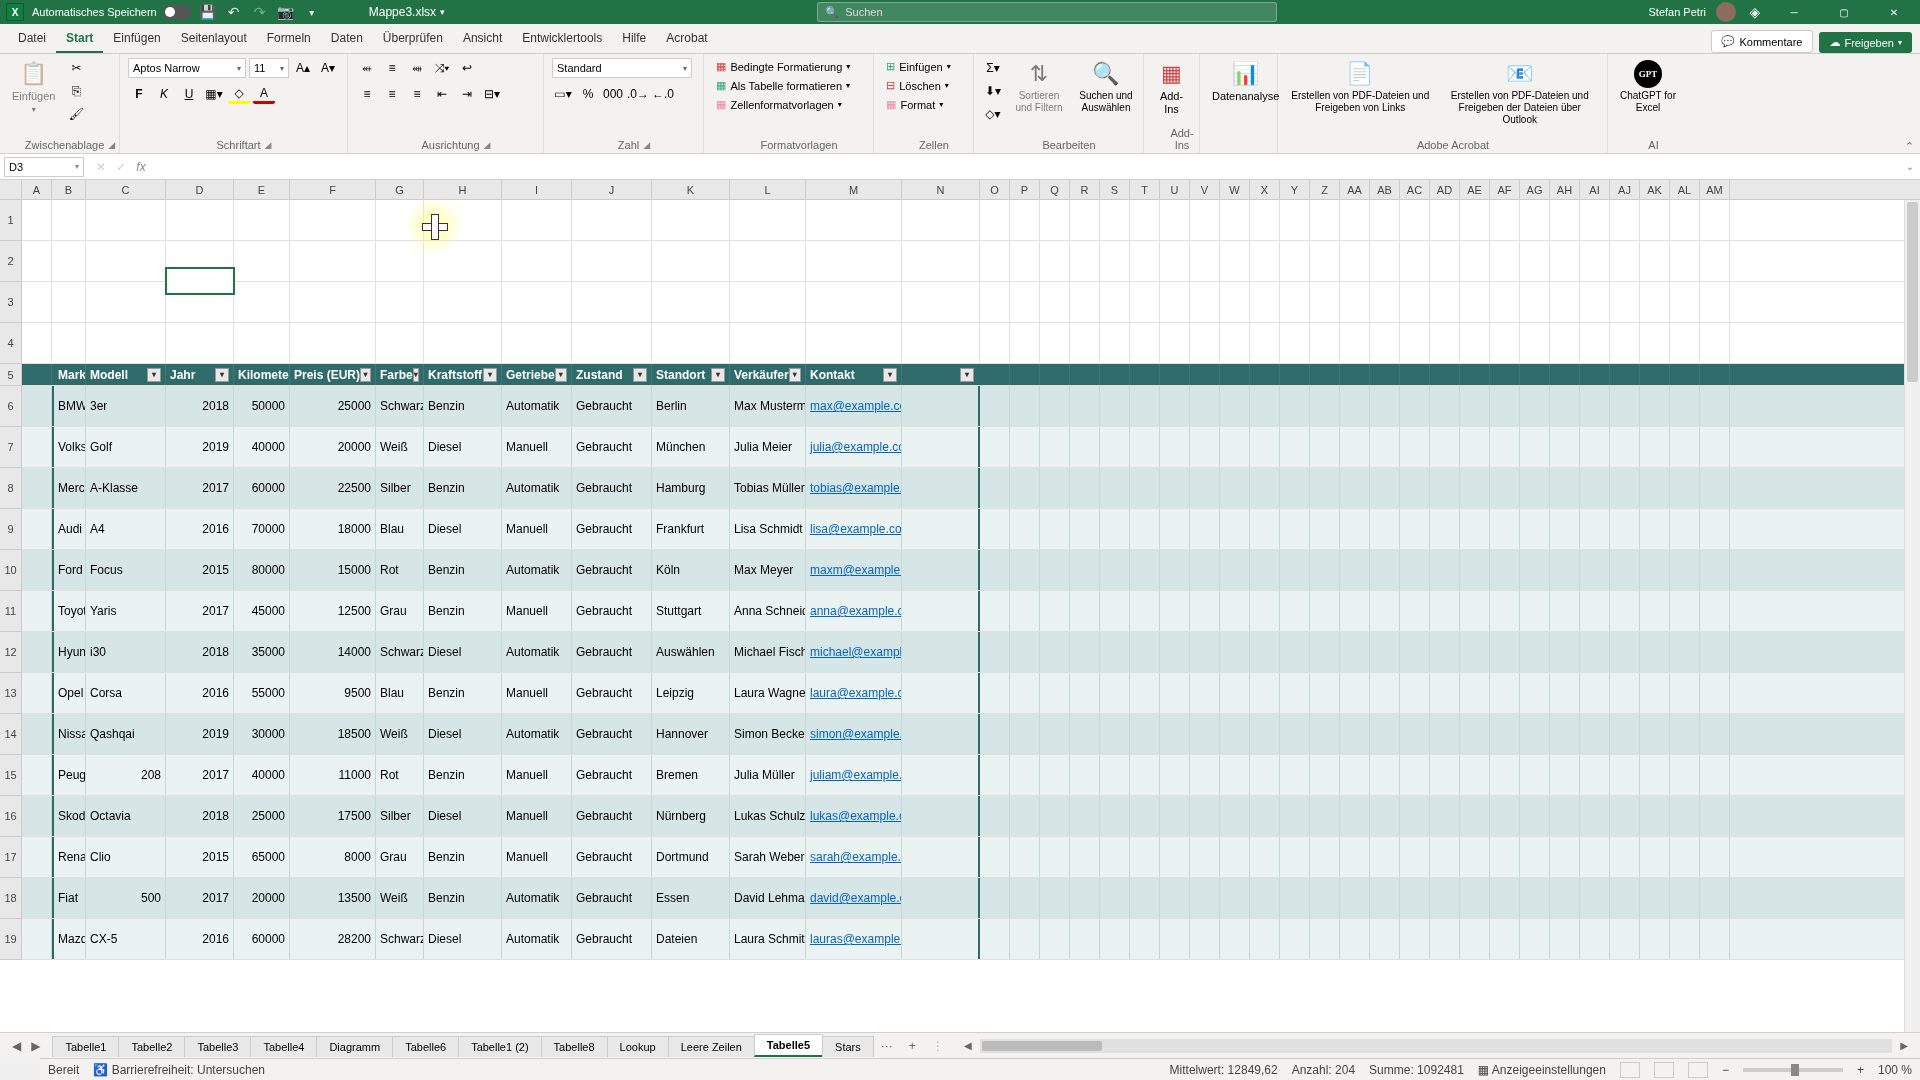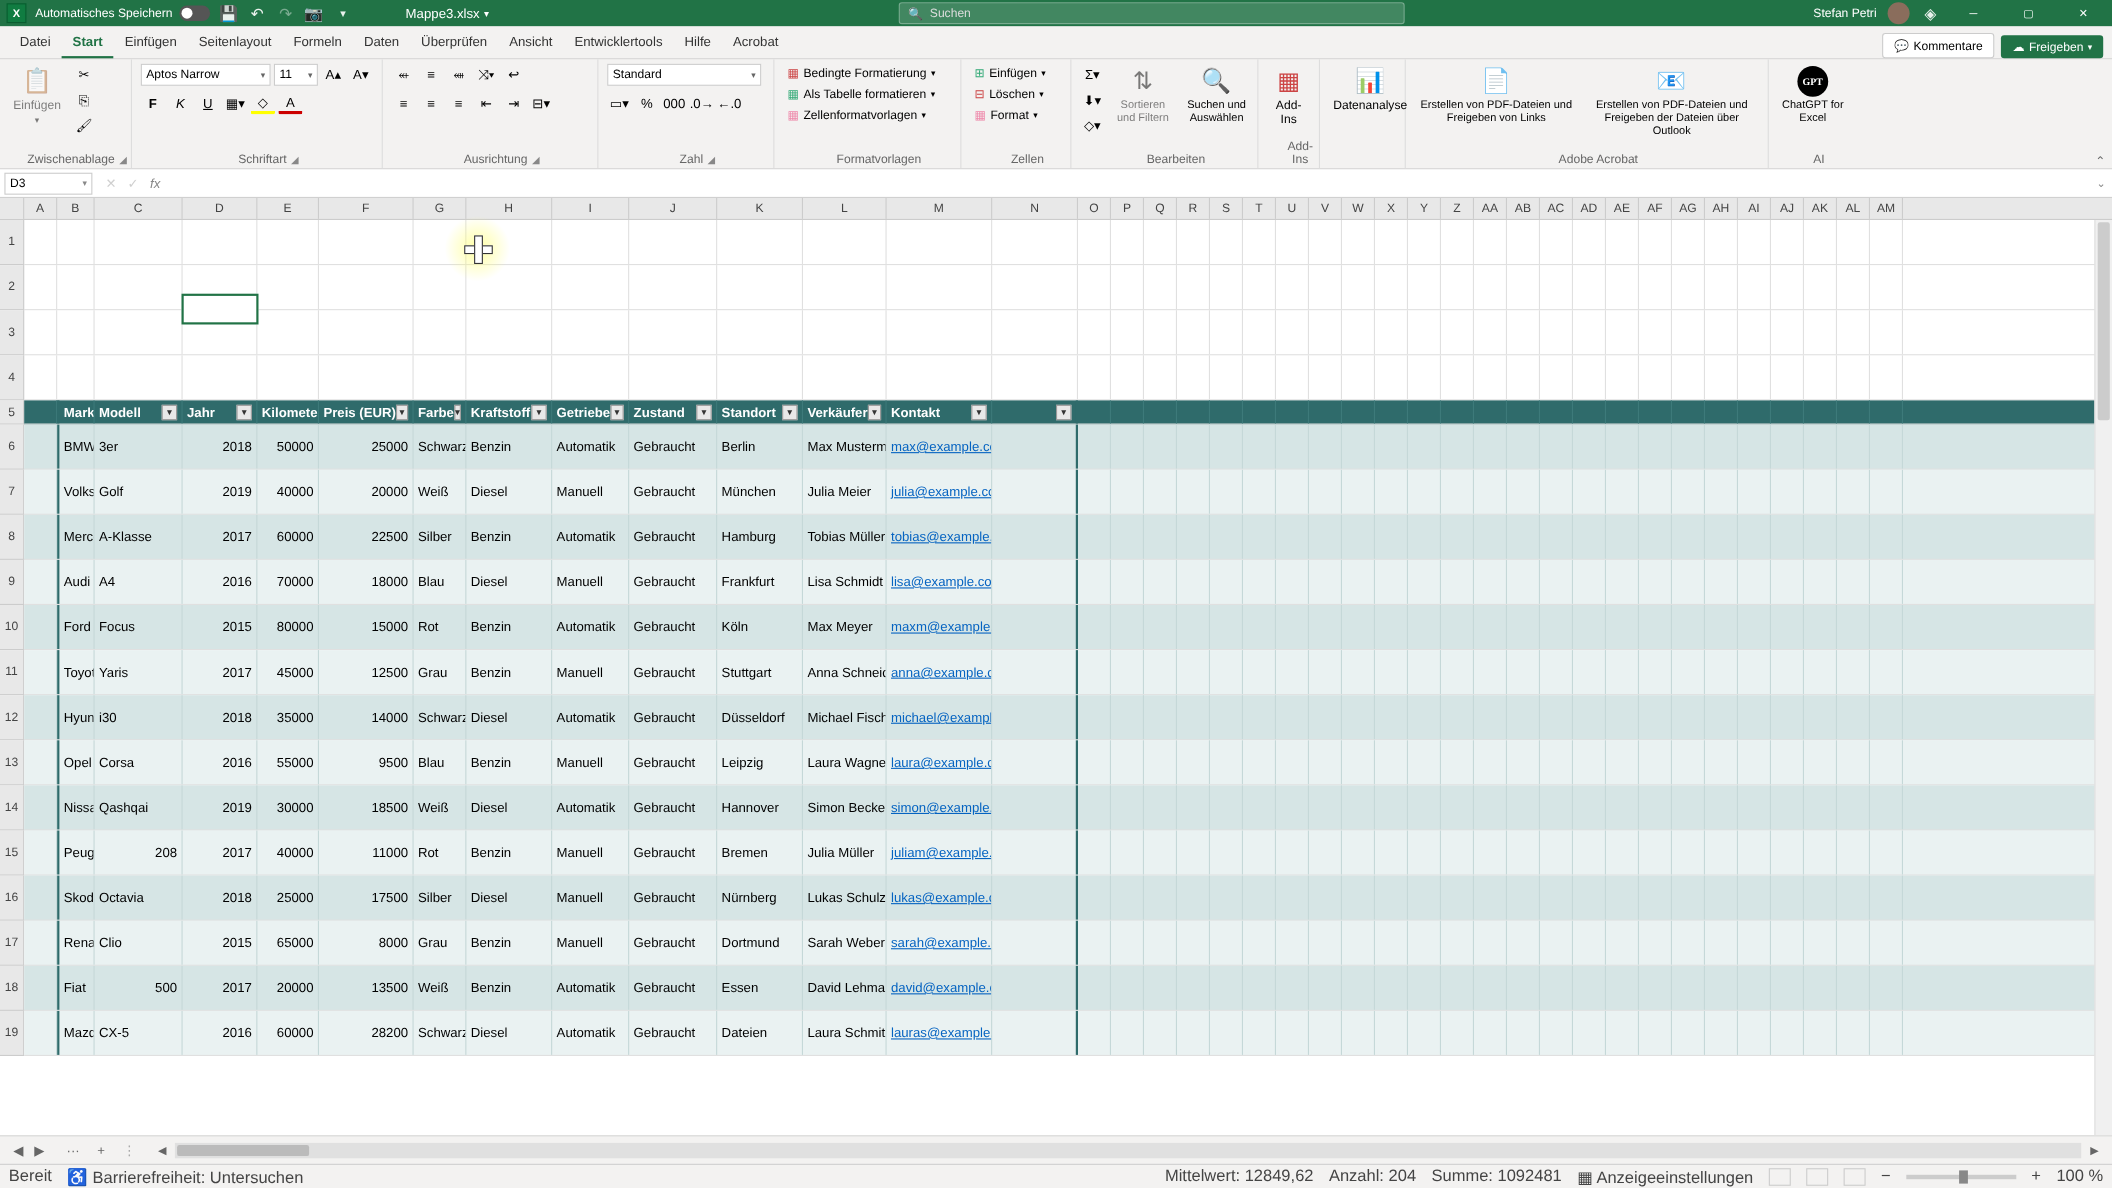--- a/index.html
+++ b/index.html
@@ -98,21 +98,21 @@
 .sheet-tabs { display: flex; align-items: flex-end; }
 .sheet-tab { padding: 4px 12px; font-size: 11px; border: 1px solid #ccc; border-bottom: none; background: #e8e8e8; cursor: pointer; margin-right: -1px; }
 .sheet-tab.active { background: #fff; border-bottom: 2px solid #217346; font-weight: 600; }
 .sheet-add { padding: 4px 8px; color: #666; cursor: pointer; }
 .hscroll { flex: 1; display: flex; align-items: center; padding: 0 8px; gap: 4px; }
 .hscroll-track { flex: 1; height: 14px; background: #e0e0e0; position: relative; }
 .hscroll-thumb { position: absolute; left: 2px; width: 120px; height: 10px; top: 2px; background: #bbb; border-radius: 2px; }
 .hscroll-btn { width: 16px; text-align: center; color: #666; cursor: pointer; font-size: 10px; }
 
 
-.status-bar { height: 22px; background: #f3f2f1; border-top: 1px solid #d0d0d0; display: flex; align-items: center; font-size: 15px; color: #444; padding: 0 8px; gap: 14px; }
+.status-bar { height: 22px; background: #f3f2f1; border-top: 1px solid #d0d0d0; display: flex; align-items: center; font-size: 12px; color: #444; padding: 0 8px; gap: 14px; margin-left: 40px; }
 .status-bar .spacer { flex: 1; }
 .zoom-slider { width: 100px; height: 4px; background: #ccc; position: relative; }
 .zoom-slider::after { content: ''; position: absolute; width: 8px; height: 12px; background: #888; top: -4px; left: 48px; }
 .view-btn { width: 20px; height: 16px; border: 1px solid #ccc; cursor: pointer; }
 
 
 .vscroll { position: absolute; right: 0; top: 20px; bottom: 0; width: 16px; background: #f0f0f0; border-left: 1px solid #ddd; }
 .vscroll-thumb { position: absolute; top: 2px; left: 2px; right: 2px; height: 180px; background: #ccc; border-radius: 2px; }
 </style>
 </head>
@@ -969,21 +969,21 @@
           <div class="cell cA"></div>
           <div class="cell cB t-border-left">Hyundai</div>
           <div class="cell cC">i30</div>
           <div class="cell cD num">2018</div>
           <div class="cell cE num">35000</div>
           <div class="cell cF num">14000</div>
           <div class="cell cG">Schwarz</div>
           <div class="cell cH">Diesel</div>
           <div class="cell cI">Automatik</div>
           <div class="cell cJ">Gebraucht</div>
-          <div class="cell cK">Düsseldorf</div>
+          <div class="cell cK">Auswählen</div>
           <div class="cell cL">Michael Fischer</div>
           <div class="cell cM link">michael@example.com</div>
           <div class="cell cN t-border-right"></div>
           <div class="cell cO"></div>
           <div class="cell cP"></div>
           <div class="cell cQ"></div>
           <div class="cell cR"></div>
           <div class="cell cS"></div>
           <div class="cell cT"></div>
           <div class="cell cU"></div>
@@ -1298,20 +1298,34 @@
   <div class="vscroll">
       <div class="vscroll-thumb"></div>
     </div>
 </div>
 
 <div class="sheet-bar">
   <div class="sheet-nav">
     <span>◀</span>
     <span>▶</span>
   </div>
+  <div class="sheet-tabs" id="sheet-tabs">
+      <div class="sheet-tab">Tabelle1</div>
+      <div class="sheet-tab">Tabelle2</div>
+      <div class="sheet-tab">Tabelle3</div>
+      <div class="sheet-tab">Tabelle4</div>
+      <div class="sheet-tab">Diagramm</div>
+      <div class="sheet-tab">Tabelle6</div>
+      <div class="sheet-tab">Tabelle1 (2)</div>
+      <div class="sheet-tab">Tabelle8</div>
+      <div class="sheet-tab">Lookup</div>
+      <div class="sheet-tab">Leere Zeilen</div>
+      <div class="sheet-tab active">Tabelle5</div>
+      <div class="sheet-tab">Stars</div>
+    </div>
   <span class="sheet-add">···</span>
   <span class="sheet-add">+</span>
   <span class="sheet-add" style="color:#aaa">⋮</span>
   <div class="hscroll">
     <span class="hscroll-btn">◀</span>
     <div class="hscroll-track">
         <div class="hscroll-thumb"></div>
       </div>
     <span class="hscroll-btn">▶</span>
   </div>

